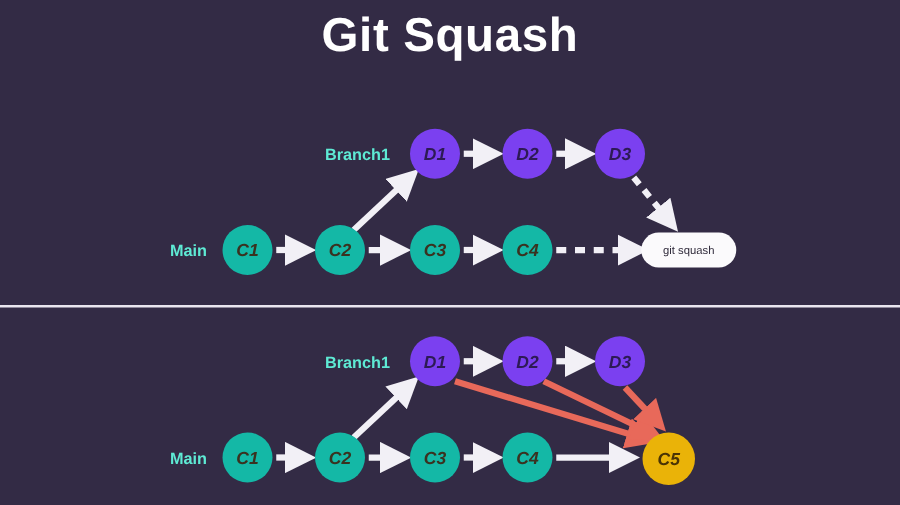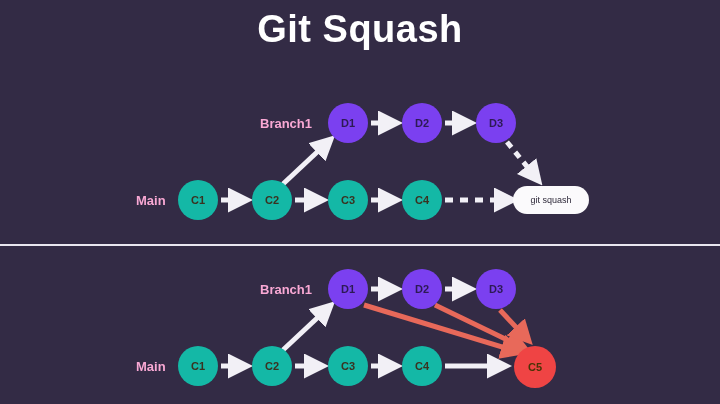--- a/index.html
+++ b/index.html
@@ -44,31 +44,32 @@
     pointer-events: none;
   }
   .node {
     position: absolute;
     width: 40px;
     height: 40px;
     border-radius: 50%;
     display: flex;
     align-items: center;
     justify-content: center;
-    font-size: 11px;
+    font-size: 14px;
     font-weight: bold;
     font-family: "Liberation Sans", sans-serif;
     box-sizing: border-box;
+    font-style: italic;
   }
   .node.main  { background: #14b8a6; color: #3a3220; }
   .node.brnch { background: #7b40f0; color: #2d1a55; }
-  .node.sq    { background: #ef4444; color: #4a3405; }
+  .node.sq    { background: #eab308; color: #4a3405; }
   .rowlabel {
     position: absolute;
-    color: #f9a8d4;
+    color: #5eead4;
     font-size: 13px;
     font-weight: bold;
     font-family: "Liberation Sans", sans-serif;
     white-space: nowrap;
   }
   .pill {
     position: absolute;
     background: #fbfafc;
     color: #2f2a3a;
     border-radius: 14px;

